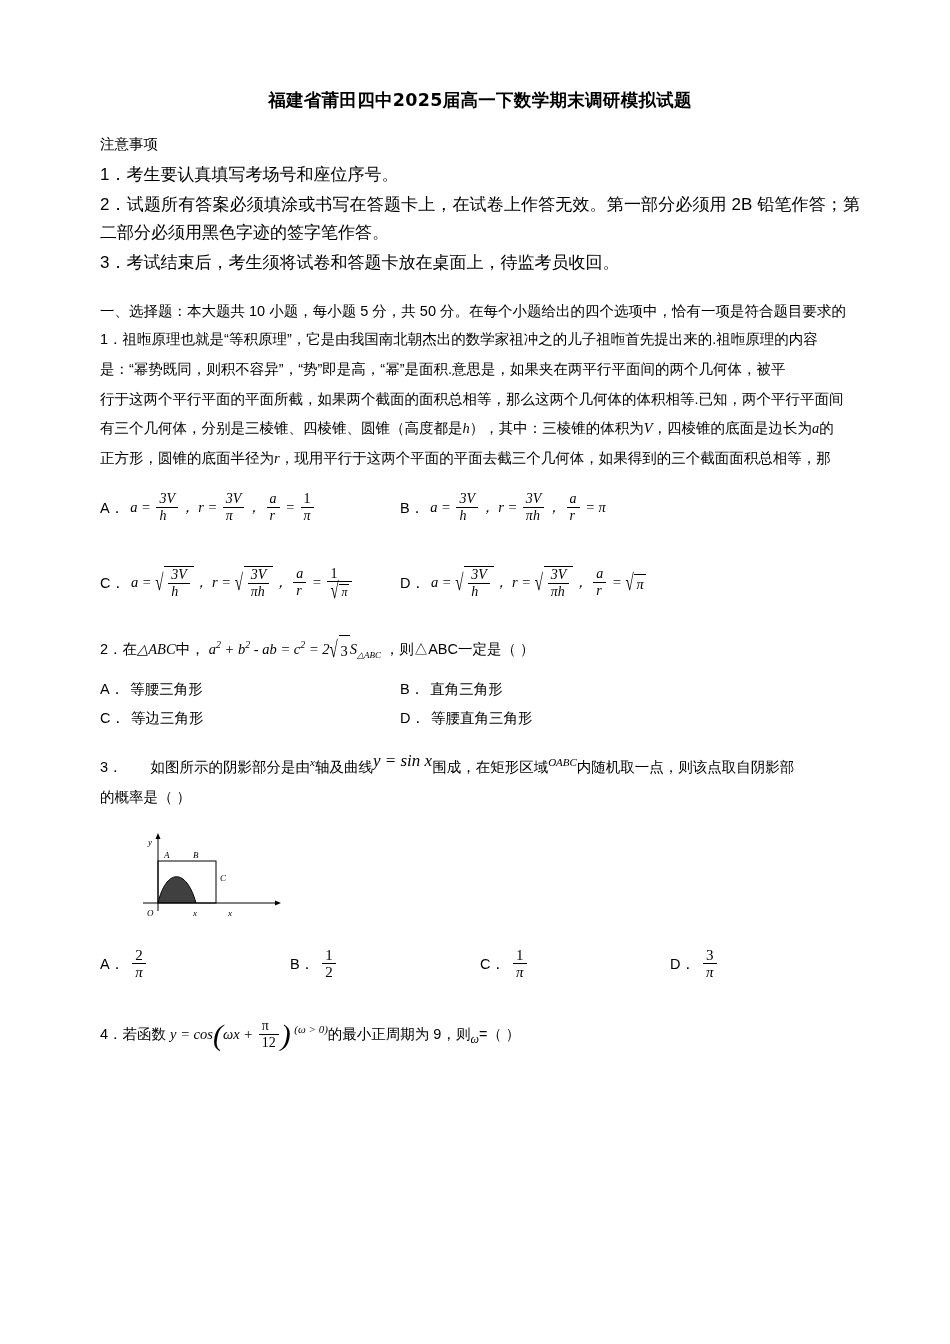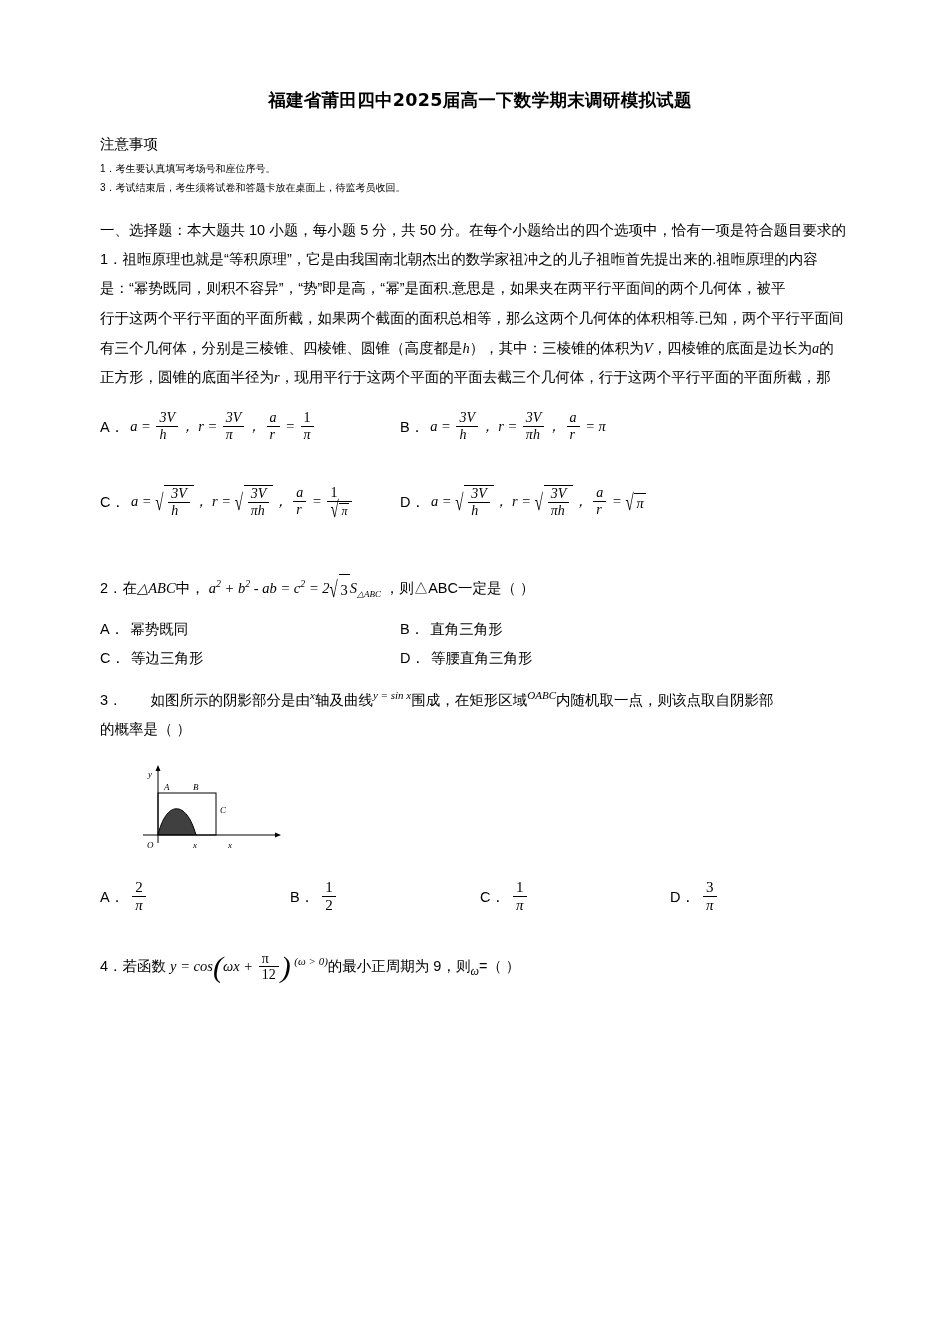--- a/index.html
+++ b/index.html
@@ -37,21 +37,21 @@
     margin: 0 0 22px 0;
     line-height: 1.4;
   }
   .notice-head {
     font-family: "Liberation Sans", sans-serif;
     font-size: 14.5px;
     margin: 0 0 7px 0;
   }
   .notice-line {
     font-family: "Liberation Sans", sans-serif;
-    font-size: 10px;
+    font-size: 17px;
     line-height: 1.62;
     margin: 0 0 3px 0;
     text-align: justify;
   }
   .section-head {
     font-family: "Liberation Sans", sans-serif;
     font-size: 14.5px;
     line-height: 1.7;
     margin: 22px 0 2px 0;
     text-align: justify;
@@ -156,35 +156,36 @@
 </head>
 <body>
 
 <div class="page">
   <div class="content">
 
     <div class="doc-title">福建省莆田四中2025届高一下数学期末调研模拟试题</div>
 
     <div class="notice-head">注意事项</div>
     <div class="notice-line">1．考生要认真填写考场号和座位序号。</div>
+    <div class="notice-line">2．试题所有答案必须填涂或书写在答题卡上，在试卷上作答无效。第一部分必须用 2B 铅笔作答；第二部分必须用黑色字迹的签字笔作答。</div>
     <div class="notice-line">3．考试结束后，考生须将试卷和答题卡放在桌面上，待监考员收回。</div>
 
     <div class="section-head">一、选择题：本大题共 10 小题，每小题 5 分，共 50 分。在每个小题给出的四个选项中，恰有一项是符合题目要求的</div>
 
     <div>
       <div class="q-body">
         <span>1．</span><span>祖暅原理也就是“等积原理”，它是由我国南北朝杰出的数学家祖冲之的儿子祖暅首先提出来的.祖暅原理的内容</span>
       </div>
       <div class="q-body">是：“幂势既同，则积不容异”，“势”即是高，“幂”是面积.意思是，如果夹在两平行平面间的两个几何体，被平</div>
       <div class="q-body">行于这两个平行平面的平面所截，如果两个截面的面积总相等，那么这两个几何体的体积相等.已知，两个平行平面间</div>
       <div class="q-body">
         <span>有三个几何体，分别是三棱锥、四棱锥、圆锥（高度都是</span><span class="ital">h</span><span>），其中：三棱锥的体积为</span><span class="ital">V</span><span>，四棱锥的底面是边长为</span><span class="ital">a</span><span>的</span>
       </div>
       <div class="q-body">
-        <span>正方形，圆锥的底面半径为</span><span class="ital">r</span><span>，现用平行于这两个平面的平面去截三个几何体，行于这两个平行平面的平面所截，那</span>
+        <span>正方形，圆锥的底面半径为</span><span class="ital">r</span><span>，现用平行于这两个平面的平面去截三个几何体，如果得到的三个截面面积总相等，那</span>
       </div>
 
       <div class="opt-row choice-2col" style="margin-top:18px;">
         <div class="opt">
           <span class="opt-label">A．</span>
           <span class="opt-text">
             <span class="mathserif" style="font-style:italic;">a</span> =
             <span class="frac"><span class="num">3<span style="font-style:italic;">V</span></span><span class="den">h</span></span>，
             <span class="mathserif" style="font-style:italic;">r</span> =
             <span class="frac"><span class="num">3<span style="font-style:italic;">V</span></span><span class="den">π</span></span>，
@@ -223,53 +224,53 @@
             <span class="sqrt"><span class="radicand"><span class="frac"><span class="num">3<span style="font-style:italic;">V</span></span><span class="den">h</span></span></span></span>，
             <span class="mathserif" style="font-style:italic;">r</span> =
             <span class="sqrt"><span class="radicand"><span class="frac"><span class="num">3<span style="font-style:italic;">V</span></span><span class="den">π<span style="font-style:italic;">h</span></span></span></span></span>，
             <span class="frac"><span class="num">a</span><span class="den">r</span></span> =
             <span class="sqrt"><span class="radicand">π</span></span>
           </span>
         </div>
       </div>
     </div>
 
-    <div style="margin-top:54px;">
+    <div style="margin-top:34px;">
       <div class="q-body">
         <span>2．</span><span>在<span class="ital">△ABC</span>中，</span>
         <span class="opt-text">
           <span style="font-style:italic;">a</span><sup class="small">2</sup> + <span style="font-style:italic;">b</span><sup class="small">2</sup> - <span style="font-style:italic;">ab</span> = <span style="font-style:italic;">c</span><sup class="small">2</sup> = 2<span class="sqrt"><span class="radicand" style="font-style:normal;">3</span></span><span style="font-style:italic;">S</span><sub style="font-size:9px;">△<span style="font-style:italic;">ABC</span></sub>
         </span><span>，则△ABC一定是（    ）</span>
       </div>
 
       <div class="opt-row choice-2col" style="margin-top:14px;">
         <div class="opt">
           <span class="opt-label">A．</span>
-          <span class="opt-plain">幂势既同</span>
+          <span class="opt-plain">等腰三角形</span>
         </div>
         <div class="opt">
           <span class="opt-label">B．</span>
           <span class="opt-plain">直角三角形</span>
         </div>
       </div>
       <div class="opt-row choice-2col" style="margin-top:10px;">
         <div class="opt">
           <span class="opt-label">C．</span>
           <span class="opt-plain">等边三角形</span>
         </div>
         <div class="opt">
           <span class="opt-label">D．</span>
           <span class="opt-plain">等腰直角三角形</span>
         </div>
       </div>
     </div>
 
     <div style="margin-top:16px;">
       <div class="q-body">
-        <span>3．</span><span class="indent"></span><span>如图所示的阴影部分是由</span><span class="ital" style="vertical-align:super;font-size:11px;">x</span><span>轴及曲线</span><span class="opt-text" style="vertical-align:super;font-size:11px;font-family:Liberation Serif, serif;">y = sin x</span><span>围成，在矩形区域</span><span class="opt-text" style="vertical-align:super;font-size:11px;">OABC</span><span>内随机取一点，则该点取自阴影部</span>
+        <span>3．</span><span class="indent"></span><span>如图所示的阴影部分是由</span><span class="ital" style="vertical-align:super;font-size:11px;">x</span><span>轴及曲线</span><span class="opt-text" style="vertical-align:super;font-size:17px;font-family:Liberation Serif, serif;">y = sin x</span><span>围成，在矩形区域</span><span class="opt-text" style="vertical-align:super;font-size:11px;">OABC</span><span>内随机取一点，则该点取自阴影部</span>
       </div>
       <div class="q-body">的概率是（    ）</div>
 
       <div class="ans-img">
         <svg width="145" height="105" viewBox="0 0 145 105">
 
           <line x1="20" y1="5" x2="20" y2="80" stroke="#000" stroke-width="1"></line>
           <polygon points="20,2 17.5,8 22.5,8" fill="#000"></polygon>
 
           <line x1="5" y1="72" x2="140" y2="72" stroke="#000" stroke-width="1"></line>

